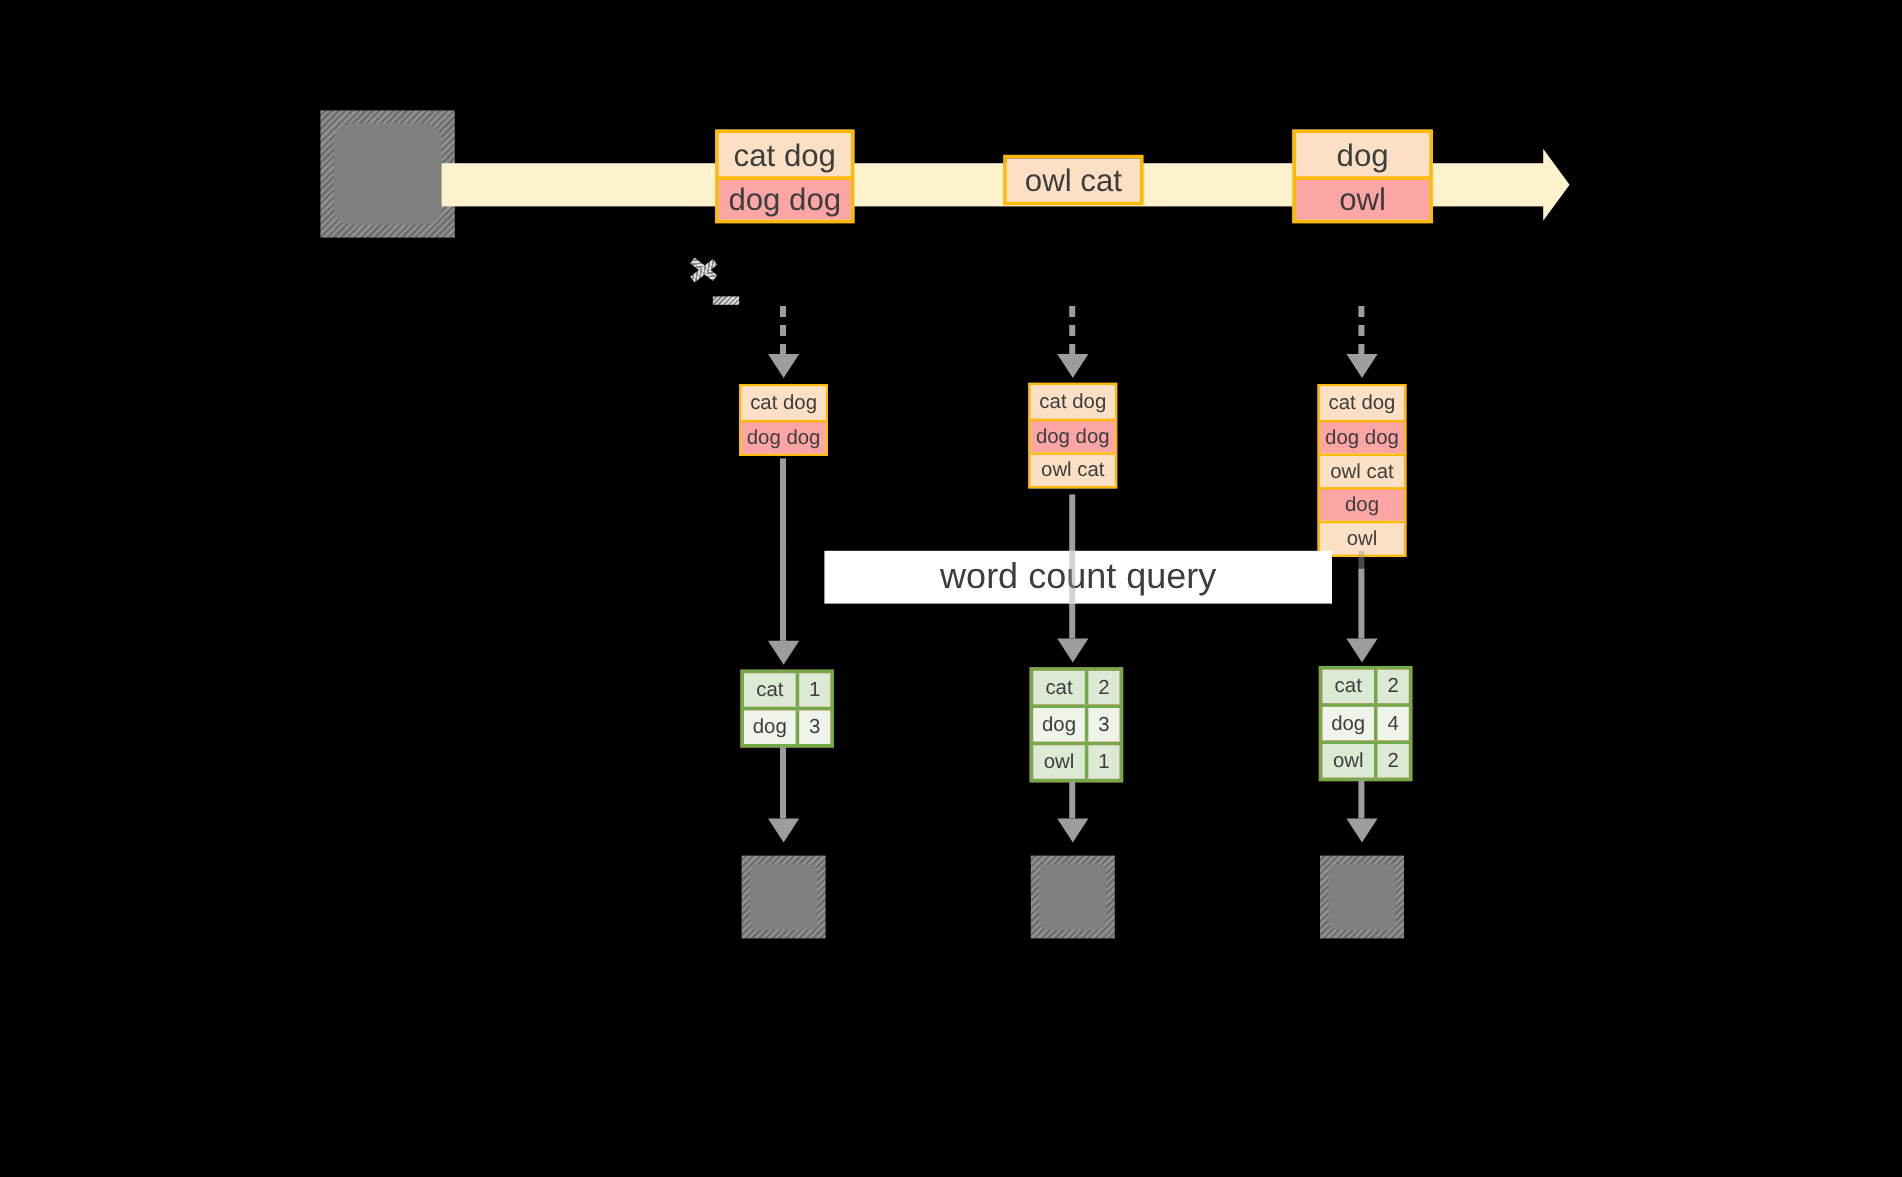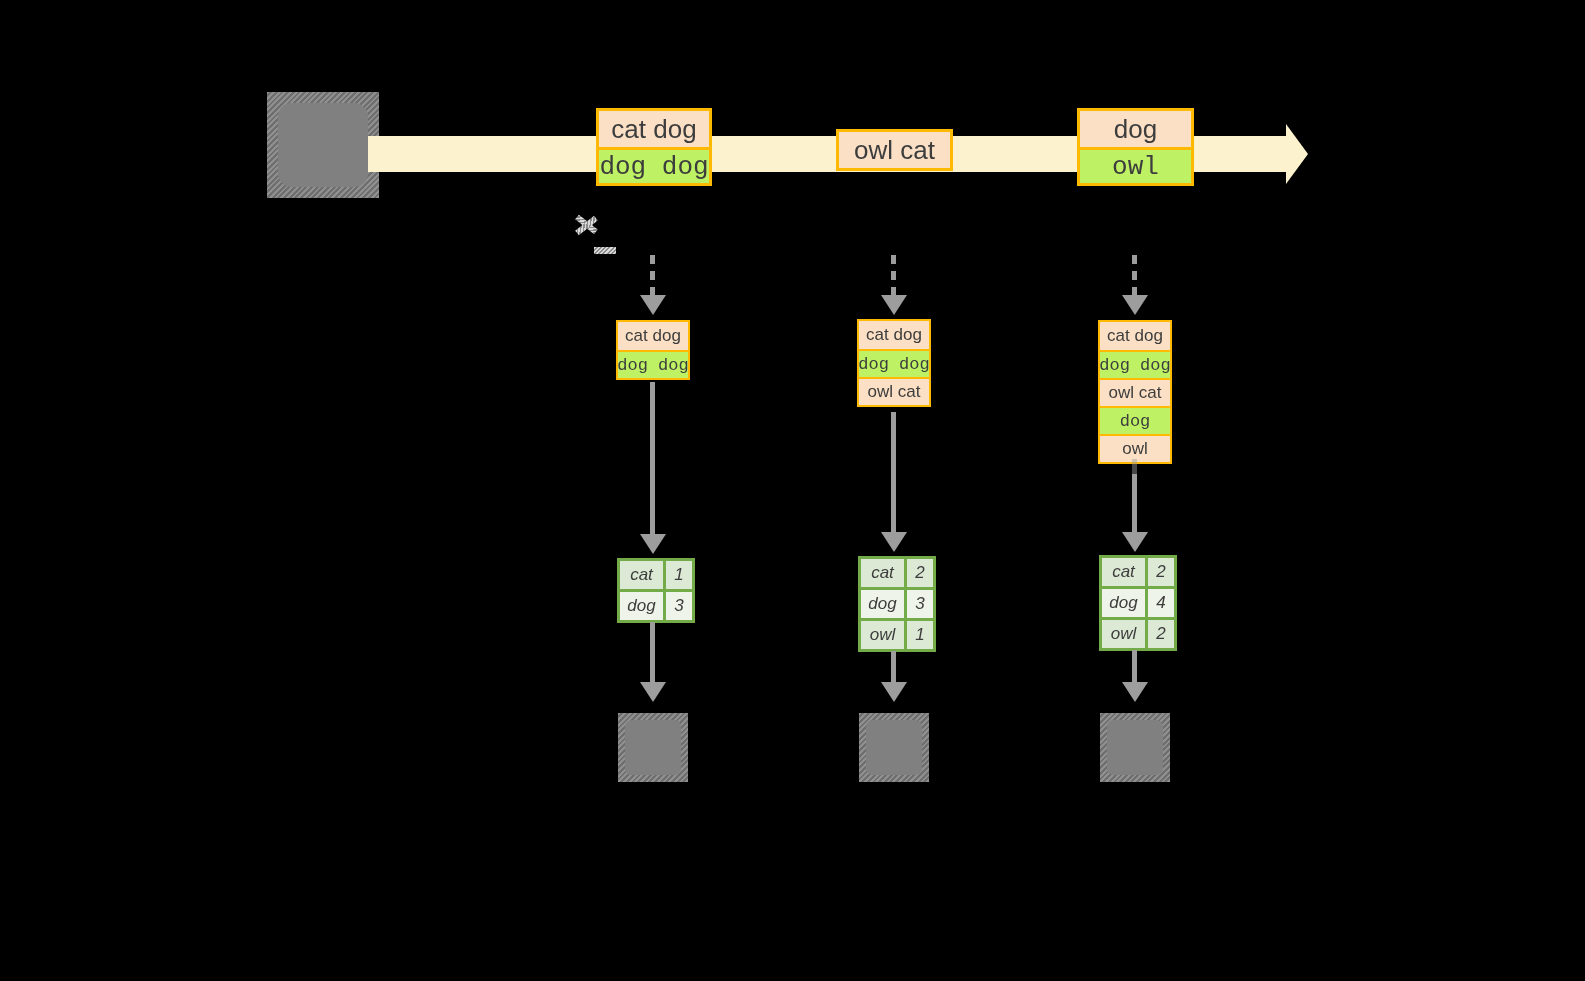--- a/index.html
+++ b/index.html
@@ -57,35 +57,34 @@
   
   .msgbox{
     position:absolute;border:3px solid #ffb900;box-sizing:border-box;
     background:#fdeedd;
   }
   .msgbox .row{
     box-sizing:border-box;display:flex;align-items:center;justify-content:center;
     color:#3d3d3d;white-space:nowrap;
   }
   .msgbox .row.d{background:#fbe0c5;}
-  .msgbox .row.l{background:#bef264;font-family:Liberation Mono, monospace;}
+  .msgbox .row.l{background:#fca5a5;}
   .msgbox .row + .row{border-top:3px solid #ffb900;}
 
   
   .msgbox.big .row{height:36px;font-size:26px;}
   
   .msgbox.sm .row{height:28px;font-size:17px;}
   .msgbox.sm .row + .row{border-top:2px solid #ffb900;}
   .msgbox.sm{border-width:2px;}
 
   
   .greentbl{
     position:absolute;border:3px solid #73ab48;box-sizing:border-box;
     background:#ef4444;
-    font-style:italic;
   }
   .greentbl .gr{display:flex;box-sizing:border-box;}
   .greentbl .gr + .gr{border-top:3px solid #73ab48;}
   .greentbl .gc{
     box-sizing:border-box;display:flex;align-items:center;justify-content:center;
     height:28px;font-size:17px;color:#3d3d3d;
   }
   .greentbl .gc.k{width:46px;border-right:3px solid #73ab48;}
   .greentbl .gc.v{width:26px;}
   .greentbl .gr.d .gc{background:#dce9d4;}
@@ -246,18 +245,19 @@
   <div class="vhead" style="left:1122px;top:682px;"></div>
 
   <div class="term small" style="left:1100px;top:713px;width:70px;height:69px;">
     <div class="inner"></div>
     <div class="chev" style="left:1116px;top:730px;">
       
     </div>
 
   </div>
 
+  <div class="querylabel" style="left:687px;top:459px;width:423px;height:44px;">word count query</div>
 
   <div class="vline" style="left:650px;top:459px;height:44px;opacity:0.45;"></div>
   <div class="vline" style="left:891px;top:459px;height:44px;opacity:0.45;"></div>
   <div class="vline" style="left:1132px;top:459px;height:16px;opacity:0.45;"></div>
 
 </div>
 
 </body></html>

